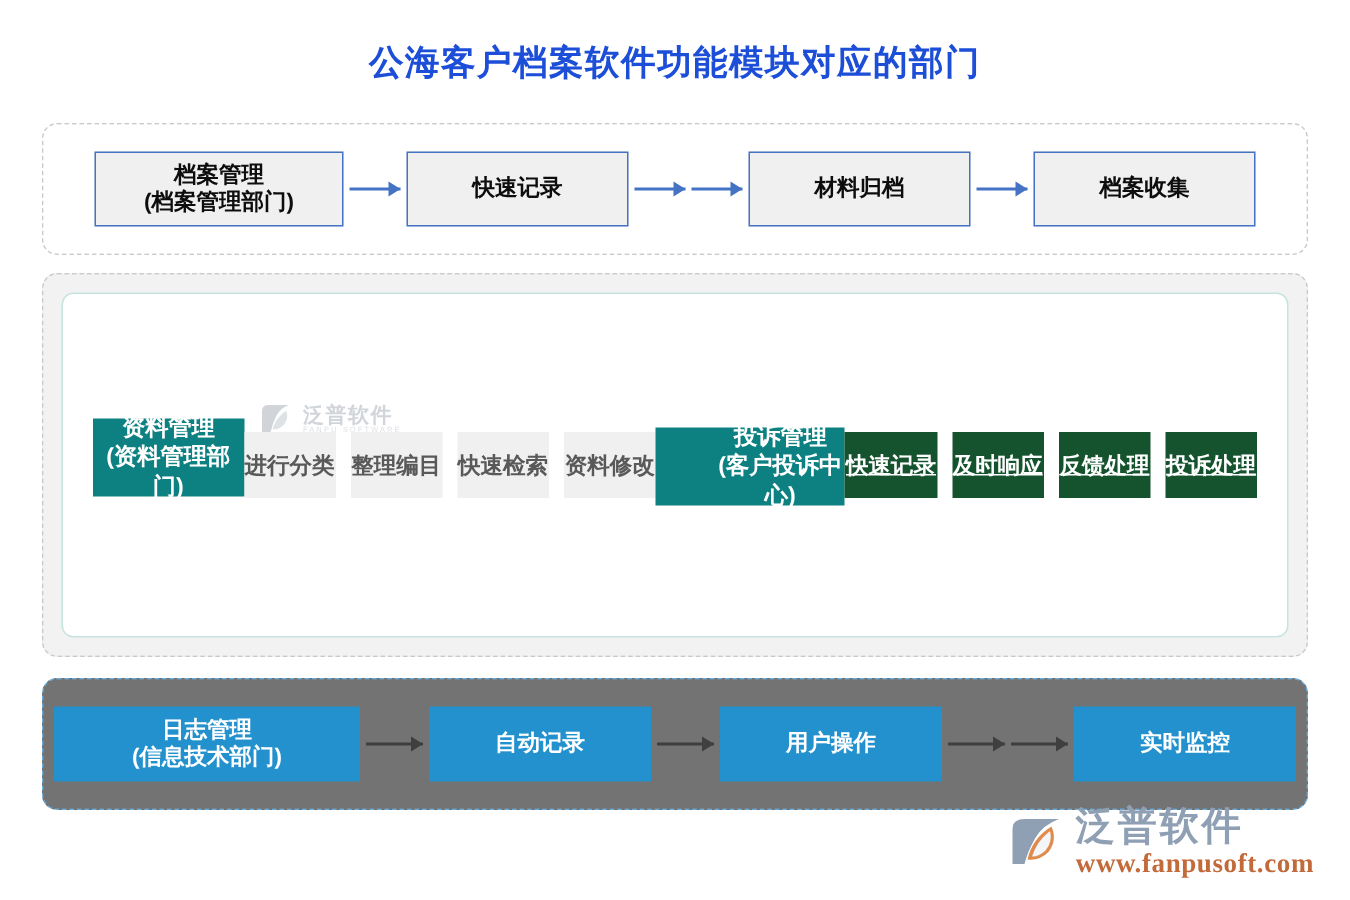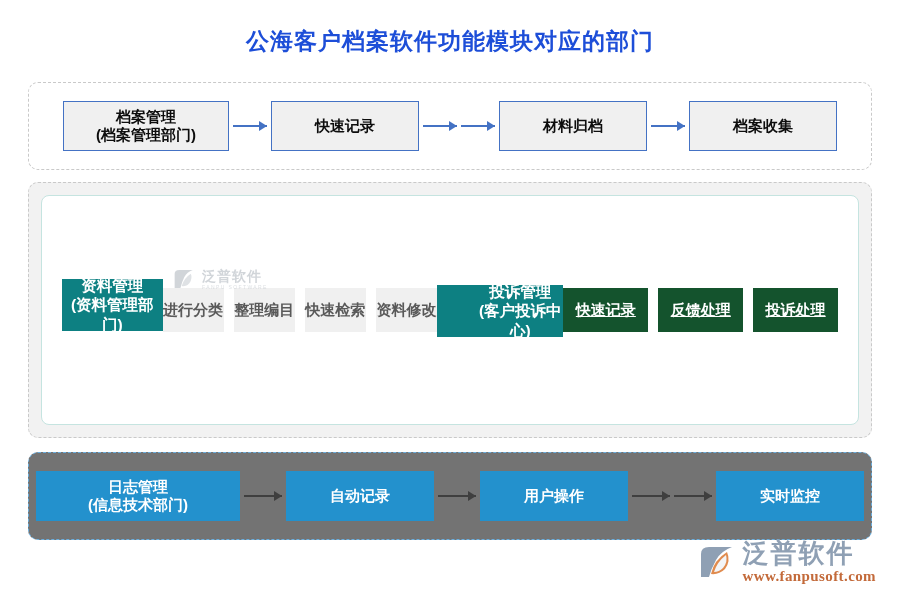--- a/index.html
+++ b/index.html
@@ -240,21 +240,21 @@
     line-height: 1;
   }
   .brand-cn {
     font-size: 26px;
     font-weight: bold;
     color: #8fa0b4;
     letter-spacing: 2px;
   }
   .brand-url {
     font-family: "Liberation Serif", "DejaVu Serif", serif;
-    font-size: 15px;
+    font-size: 18px;
     font-weight: bold;
     color: #c36a3a;
     letter-spacing: 0.4px;
     margin-top: 3px;
   }
 </style>
 </head>
 <body>
 
 <div class="page">
@@ -303,20 +303,21 @@
         <div class="chip chip-gray">整理编目</div>
         <div class="chip chip-gray">快速检索</div>
         <div class="chip chip-gray">资料修改</div>
       </div>
 
       <div class="banner banner-complaint">投诉管理
 (客户投诉中心)</div>
 
       <div class="chip-row">
         <div class="chip chip-green">快速记录</div>
+        <div class="chip chip-green">及时响应</div>
         <div class="chip chip-green">反馈处理</div>
         <div class="chip chip-green">投诉处理</div>
       </div>
 
     </div>
   </div>
 
   <div class="watermark">
     <svg class="brand-mark" style="width:26px;height:22px;" viewBox="0 0 38 34">
       <path d="M3 31 L3 9 Q3 3 10 3 L31 3 Q22 6 18 14 Q14 22 12 31 Z" fill="#9aa3ad"></path>

